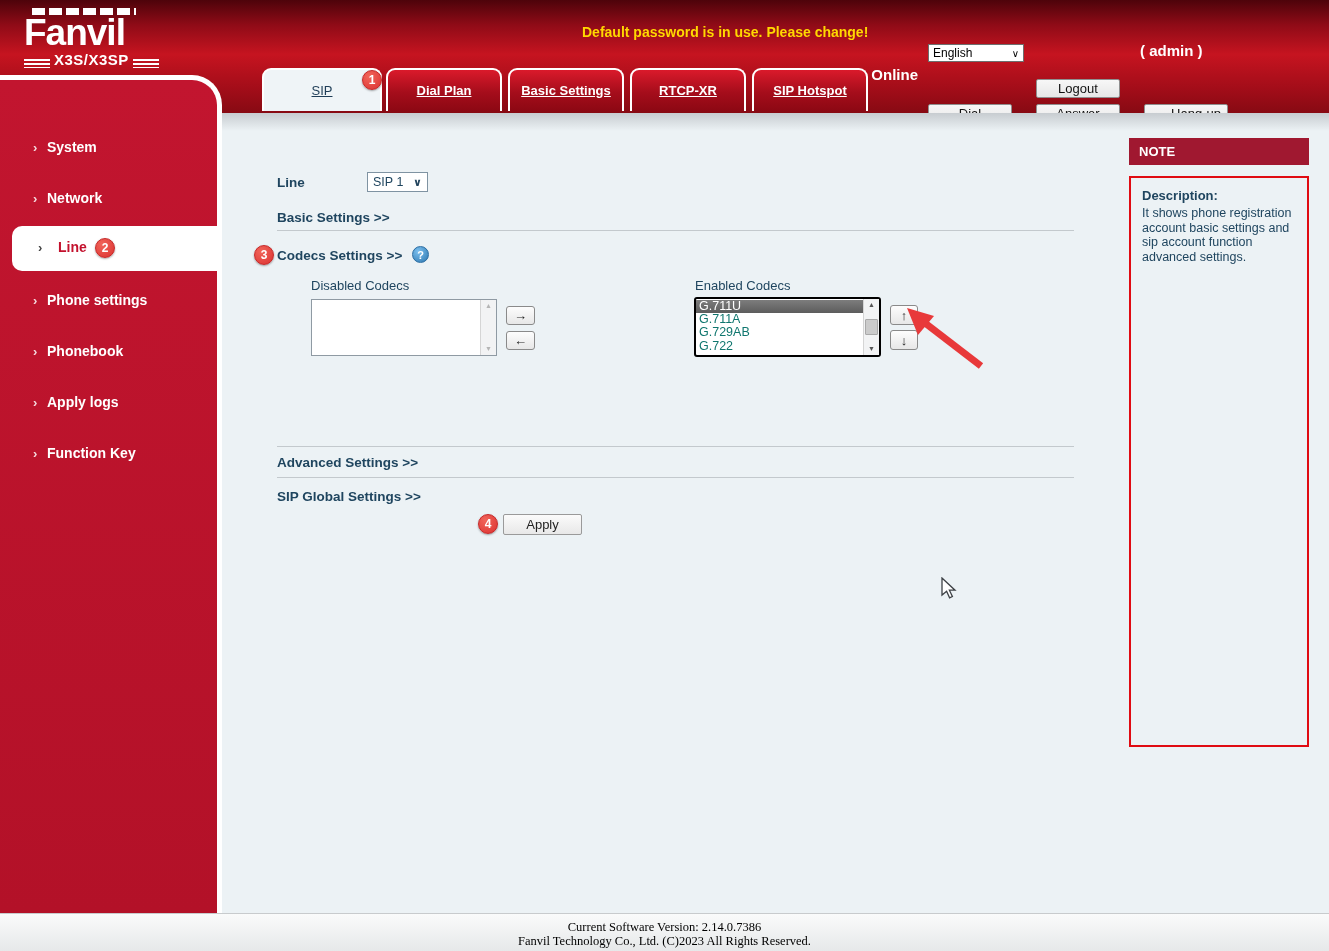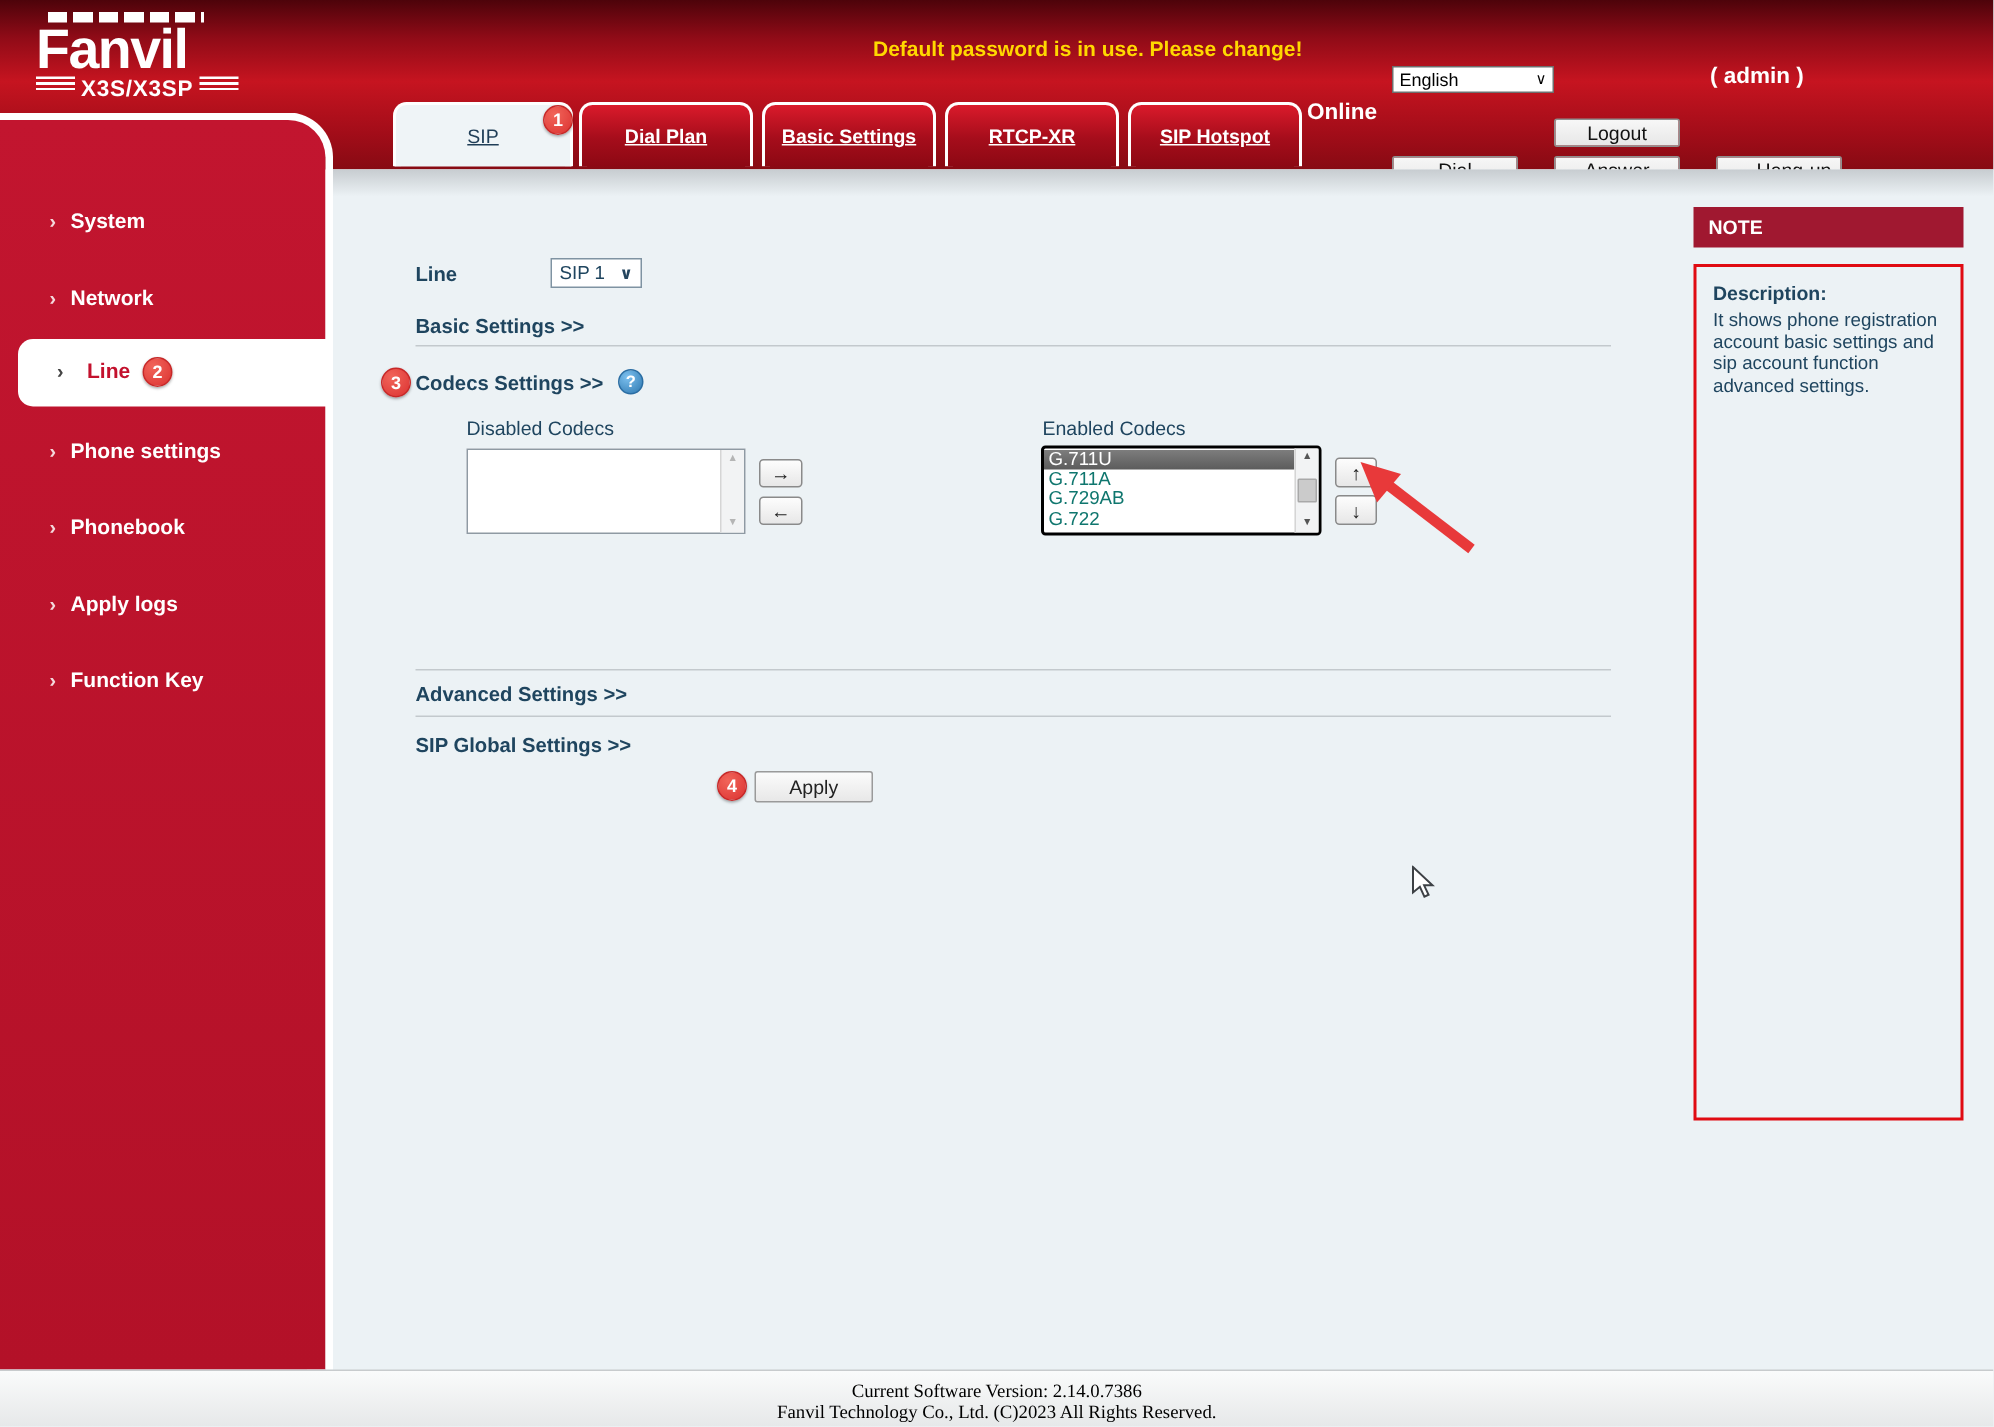--- a/index.html
+++ b/index.html
@@ -10,32 +10,32 @@
   }
   
   .header{
     position:absolute;left:0;top:0;width:1329px;height:113px;
     background:linear-gradient(180deg,#4d030a 0%,#8f0b17 22%,#c61420 48%,#a30d19 78%,#870a13 100%);
   }
   .logo{position:absolute;left:24px;top:8px;color:#fff;}
   .logo-dashes{width:104px;height:7px;margin-left:8px;
     background:repeating-linear-gradient(90deg,#fff 0 13px,rgba(255,255,255,0) 13px 17px);}
   .logo-title{font-size:37px;font-weight:bold;letter-spacing:-1px;line-height:36px;}
-  .logo-sub{display:flex;align-items:flex-start;gap:4px;font-size:15px;font-weight:bold;letter-spacing:.5px;}
+  .logo-sub{display:flex;align-items:flex-end;gap:4px;font-size:15px;font-weight:bold;letter-spacing:.5px;}
   .logo-lines{width:26px;height:9px;
     background:repeating-linear-gradient(180deg,#fff 0 2px,rgba(255,255,255,0) 2px 4px);}
   .warning{position:absolute;left:558px;top:24px;font-size:14px;font-weight:600;color:#ffd800;padding-left:24px;}
   .online-label{position:absolute;left:858px;top:66px;color:#fff;font-weight:bold;font-size:15px;}
   .hbtn{
     position:absolute;height:19px;width:84px;box-sizing:border-box;
     background:linear-gradient(#f7f7f7,#e7e7e7);border:1px solid #8f8f8f;border-radius:2px;
     font-size:13px;color:#111;display:flex;align-items:center;justify-content:center;cursor:pointer;margin-top:36px;
   }
   .hselect{
-    position:absolute;left:928px;top:44px;width:108px;height:18px;box-sizing:border-box;
+    position:absolute;left:928px;top:44px;width:96px;height:18px;box-sizing:border-box;
     background:#fff;border:1px solid #6e6e6e;font-size:12px;color:#000;
     display:flex;align-items:center;padding:0 4px;justify-content:space-between;
   }
   .admin-label{position:absolute;left:1140px;top:42px;color:#fff;font-weight:bold;font-size:15px;}
   
   .tab{
     position:absolute;top:68px;height:43px;box-sizing:border-box;
     border:2px solid #fff;border-bottom:none;border-radius:9px 9px 0 0;
     background:linear-gradient(#da1a2b,#a50d1b 55%,#8c0813);
     color:#fff;font-weight:bold;font-size:13px;

